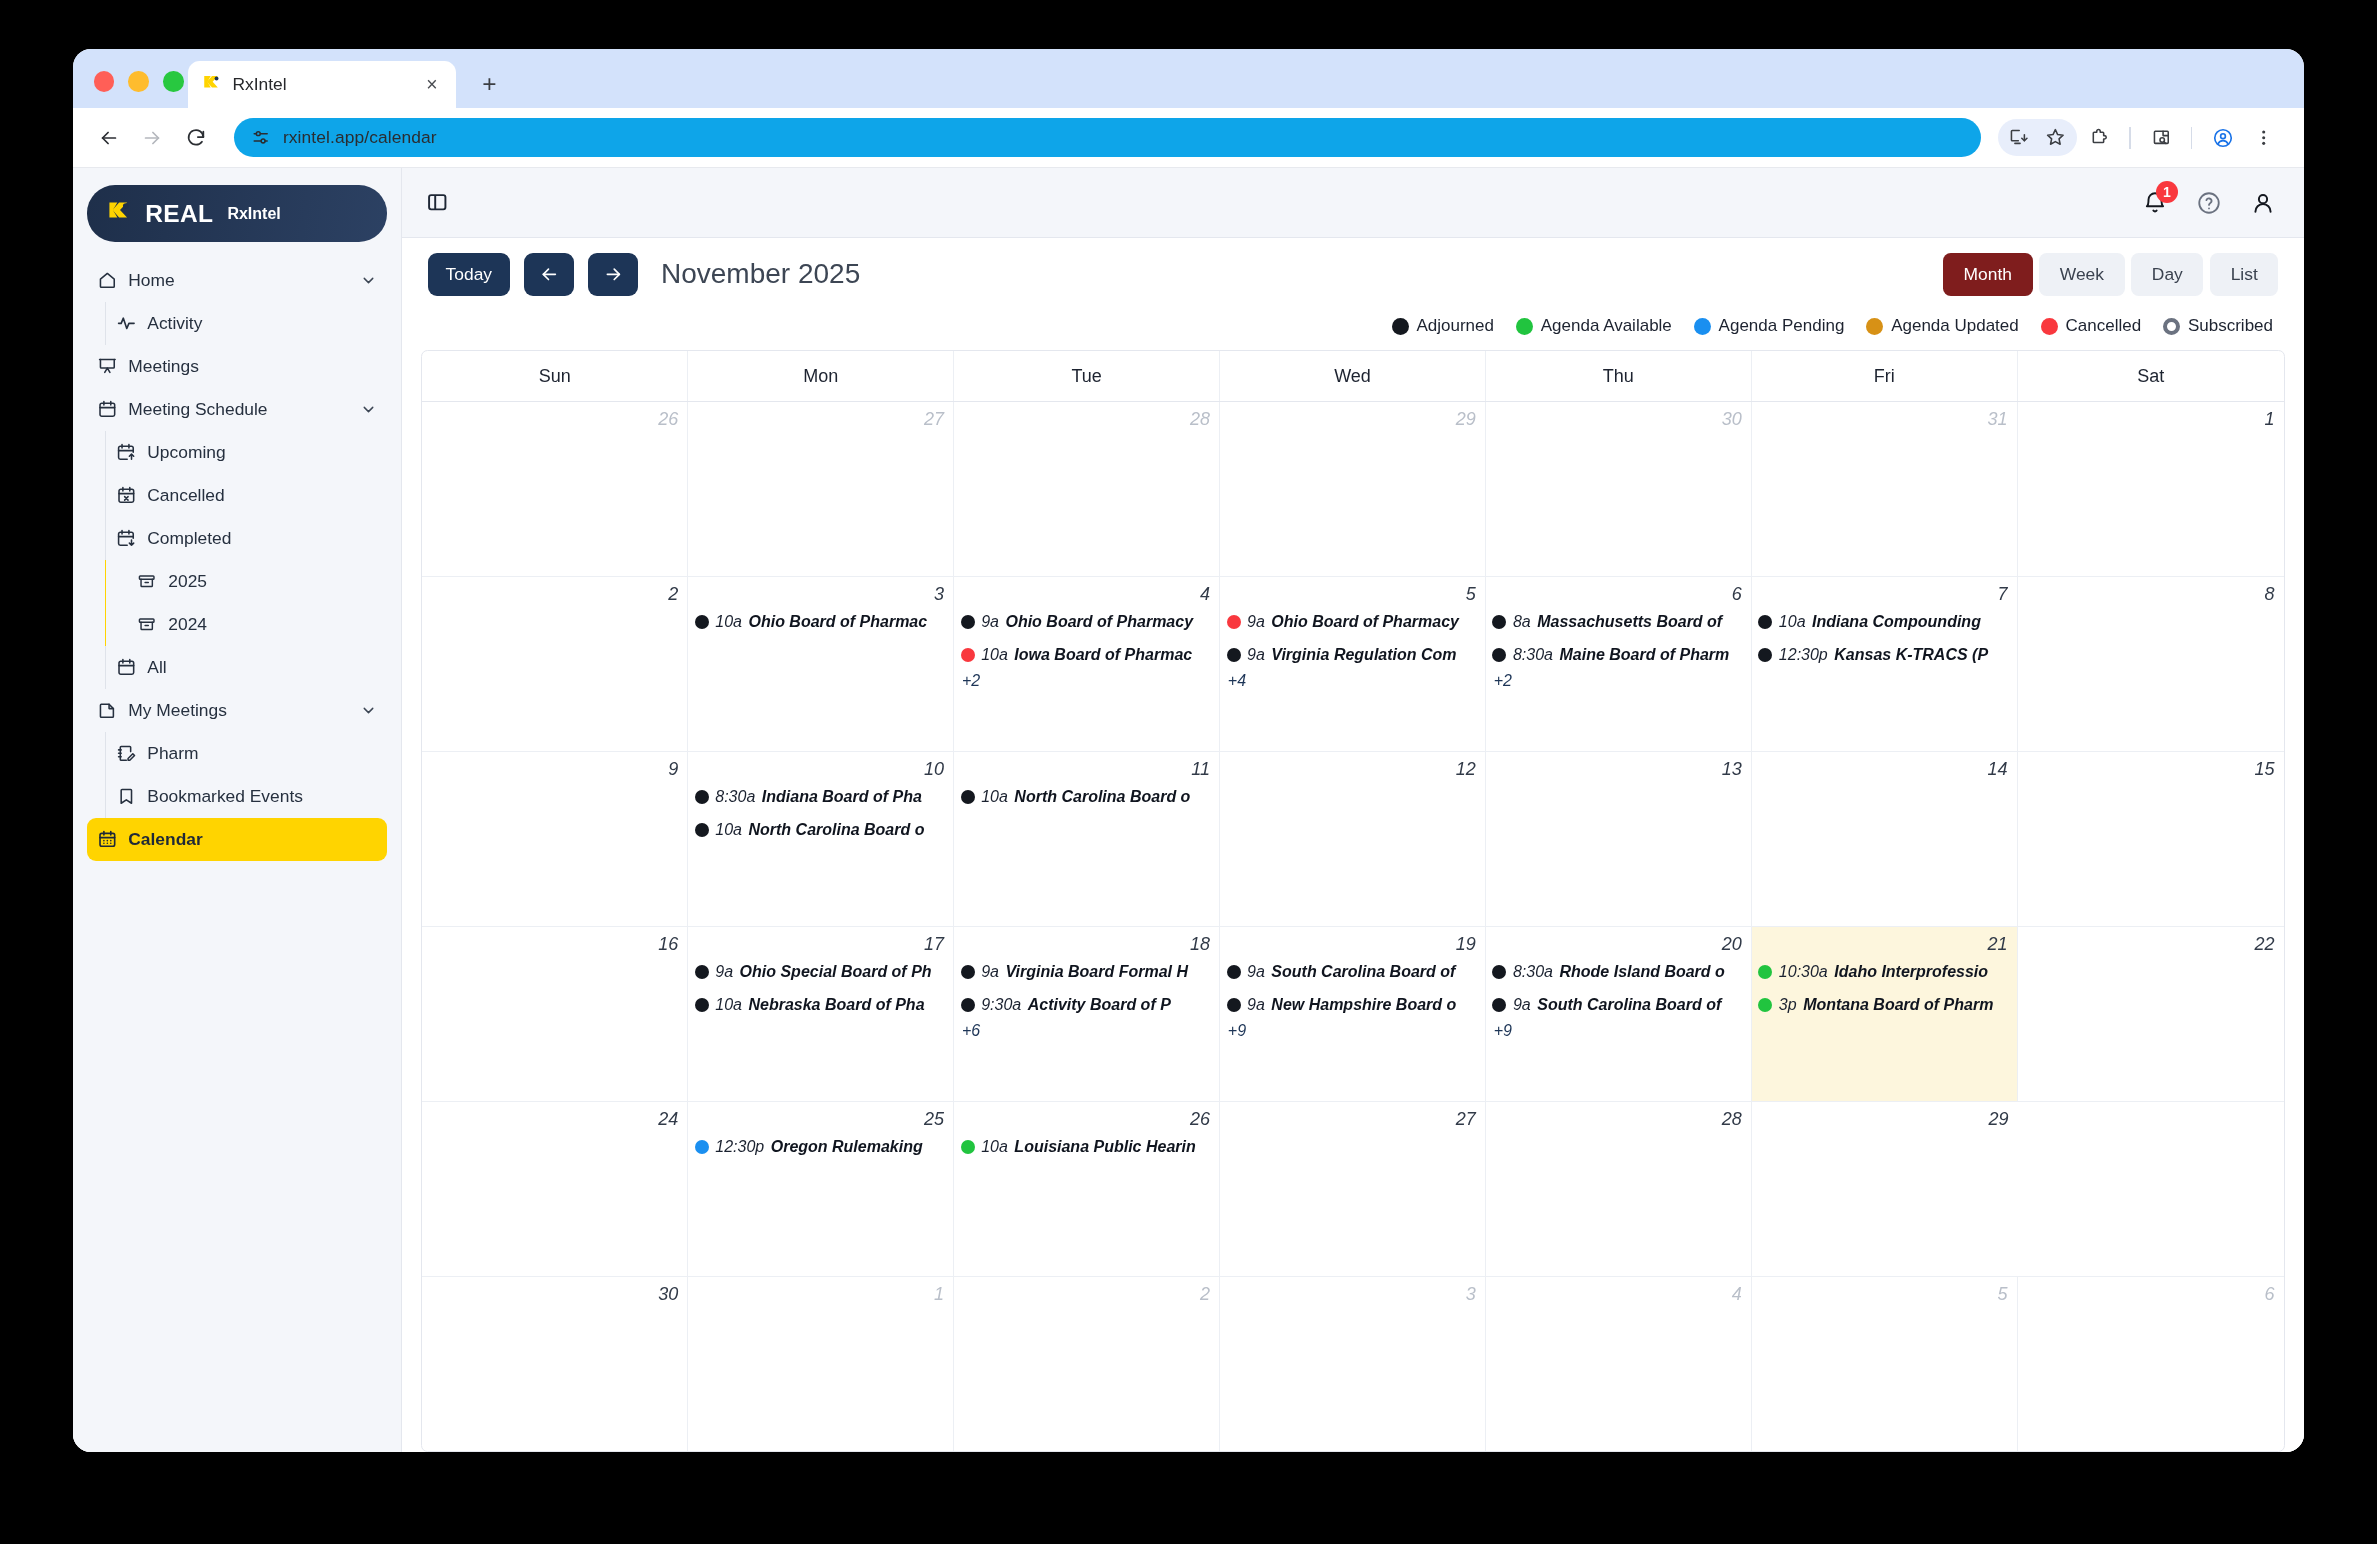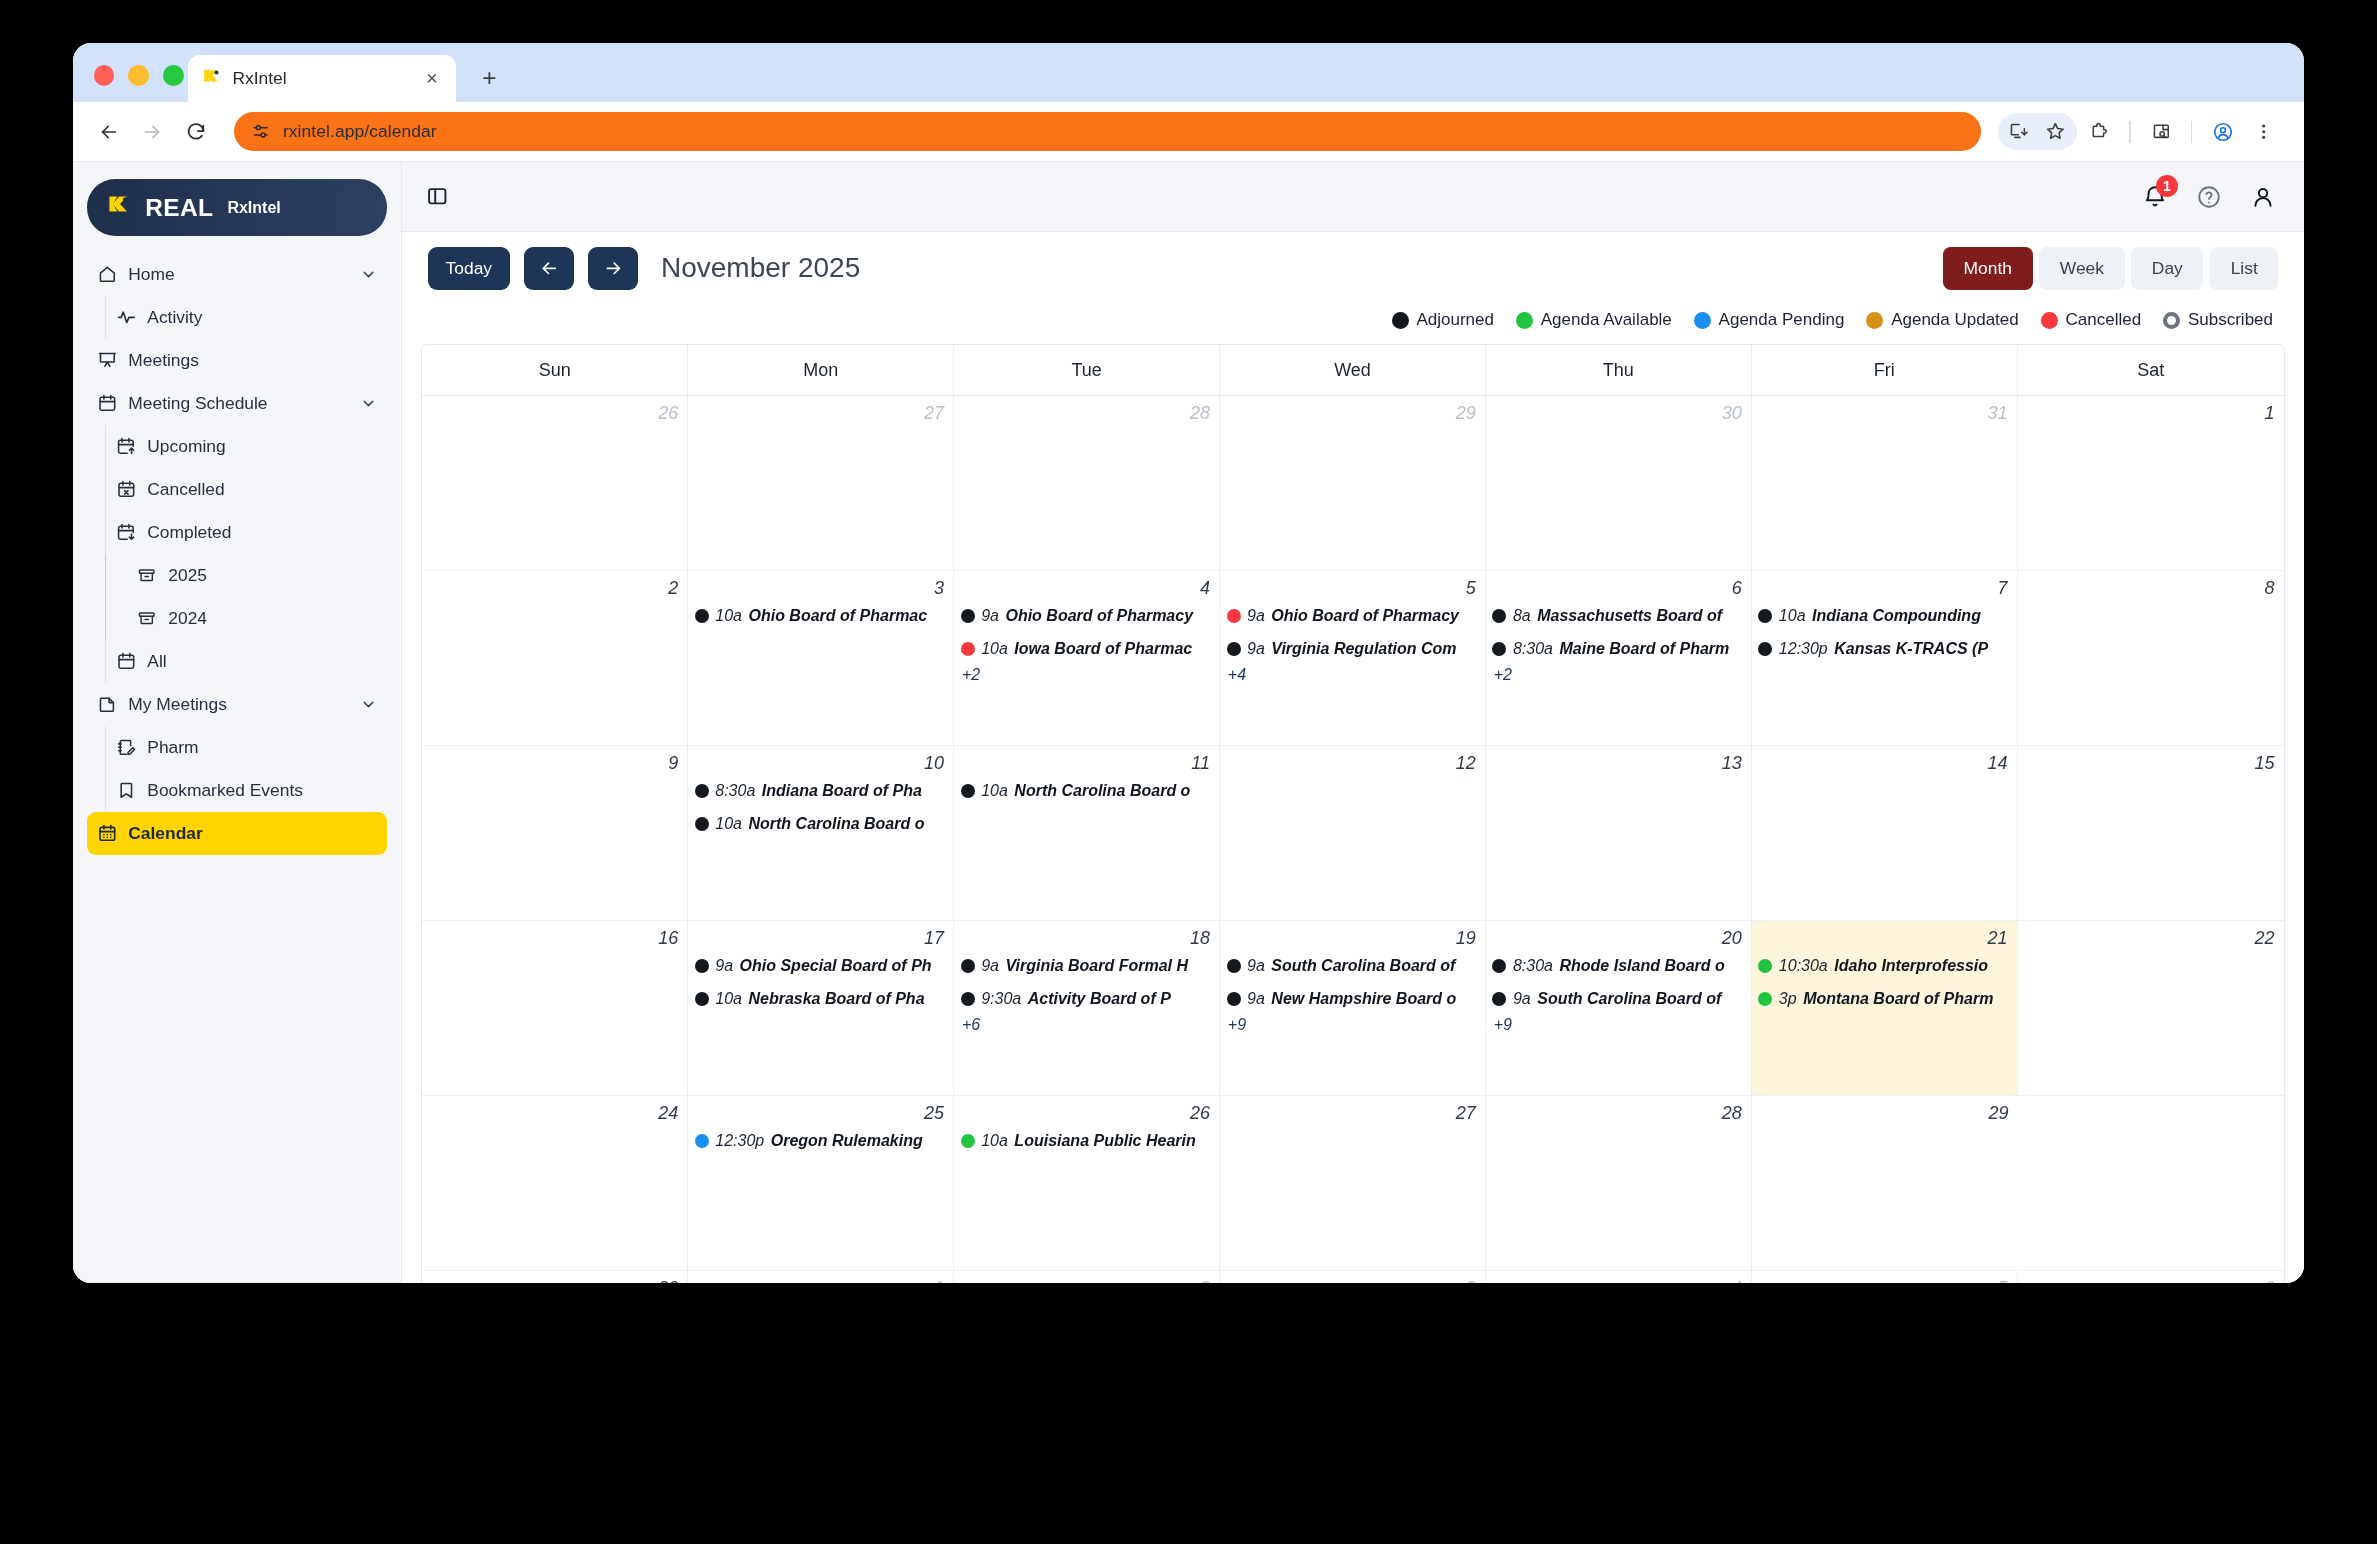--- a/index.html
+++ b/index.html
@@ -6,22 +6,22 @@
   html, body {
     width: 2377px; height: 1544px;
     background: #000000;
     font-family: "Liberation Sans", sans-serif;
     overflow: hidden;
   }
 
   
   .window {
     position: absolute;
-    left: 73px; top: 43px;
-    width: 2231px; height: 1240px;
+    left: 73px; top: 49px;
+    width: 2231px; height: 1403px;
     background: #ffffff;
     border-radius: 18px;
     overflow: hidden;
     box-shadow: 0 11.6px 45px rgba(0,0,0,0.45);
   }
 
   
   .tabstrip {
     position: relative;
     height: 59px;
@@ -83,21 +83,21 @@
     width: 37px; height: 37px;
     display: flex; align-items: center; justify-content: center;
     border-radius: 50%;
     color: #2b2e33;
   }
   .navbtn.disabled { color: #b4b7bd; }
   .omnibox {
     flex: 1;
     margin: 0 10.3px 0 13px;
     height: 39px;
-    background: #f97316;
+    background: #0ea5e9;
     border-radius: 19.4px;
     display: flex; align-items: center;
     padding: 0 17px;
     gap: 13px;
   }
   .omnibox-url {
     font-size: 17.4px;
     color: #2a2d31;
     letter-spacing: 0.1px;
   }

